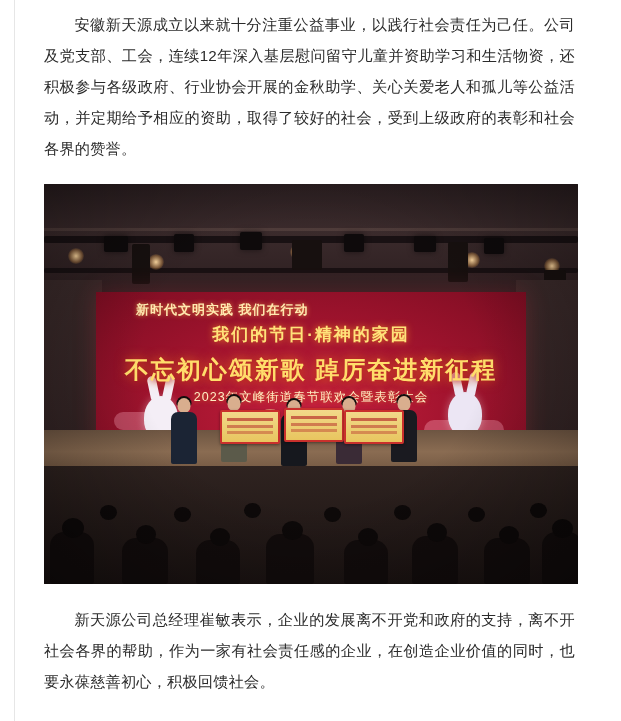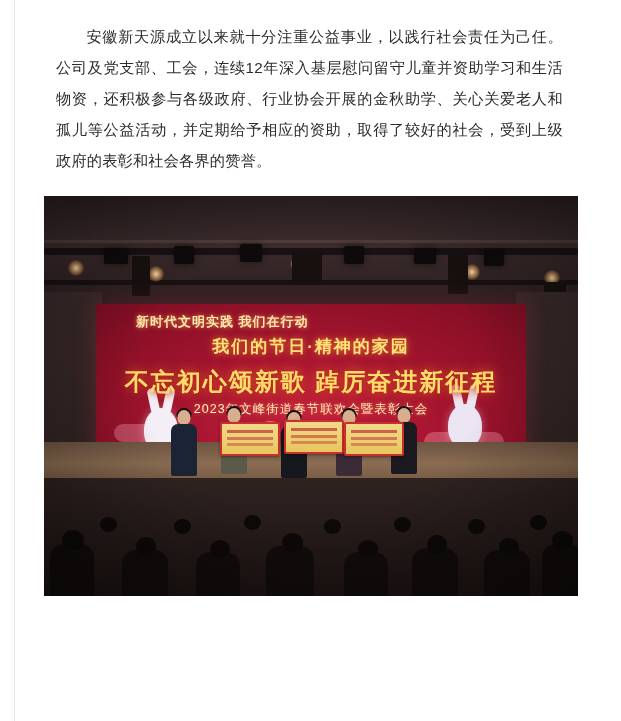--- a/index.html
+++ b/index.html
@@ -32,21 +32,21 @@
   .content {
     position: absolute;
     left: 15px;
     top: 0;
     right: 0;
     bottom: 0;
     padding: 0 46px 0 29px;
     box-sizing: border-box;
   }
   .para {
-    margin: 12px;
+    margin: 0;
     color: #2b2b2b;
     font-size: 15.2px;
     line-height: 31px;
     text-align: justify;
     text-justify: inter-ideograph;
     letter-spacing: 0.2px;
     text-indent: 2em;
   }
   .para-top {
     padding-top: 9px;
@@ -354,15 +354,16 @@
         <div class="aud h" style="left:200px; bottom:66px; width:17px; height:15px;"></div>
         <div class="aud h" style="left:280px; bottom:62px; width:17px; height:15px;"></div>
         <div class="aud h" style="left:350px; bottom:64px; width:17px; height:15px;"></div>
         <div class="aud h" style="left:424px; bottom:62px; width:17px; height:15px;"></div>
         <div class="aud h" style="left:486px; bottom:66px; width:17px; height:15px;"></div>
       </div>
 
       <div class="ph-vignette"></div>
     </div>
 
+    <p class="para para-bottom">新天源公司总经理崔敏表示，企业的发展离不开党和政府的支持，离不开社会各界的帮助，作为一家有社会责任感的企业，在创造企业价值的同时，也要永葆慈善初心，积极回馈社会。</p>
 
   </div>
 </div>
 
 </body></html>

